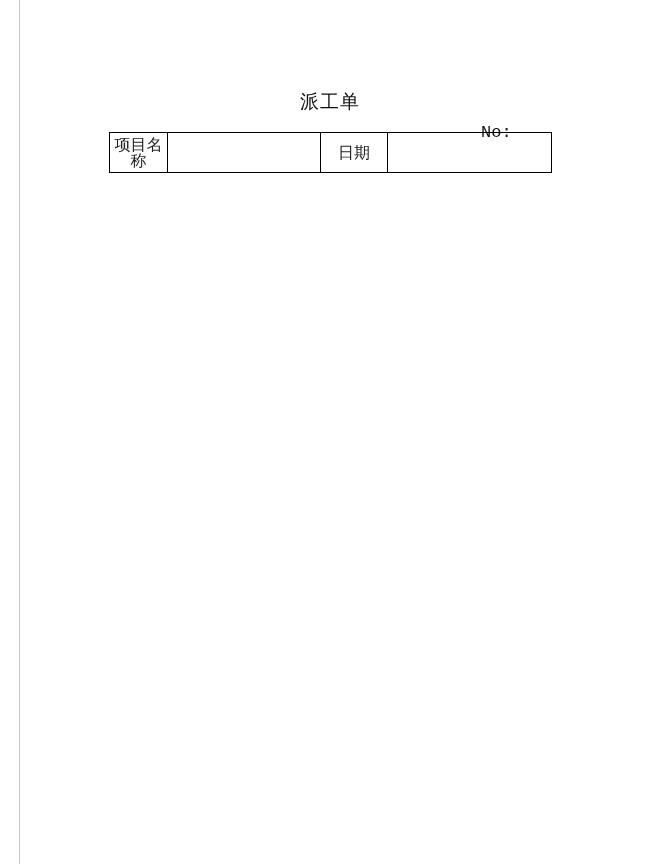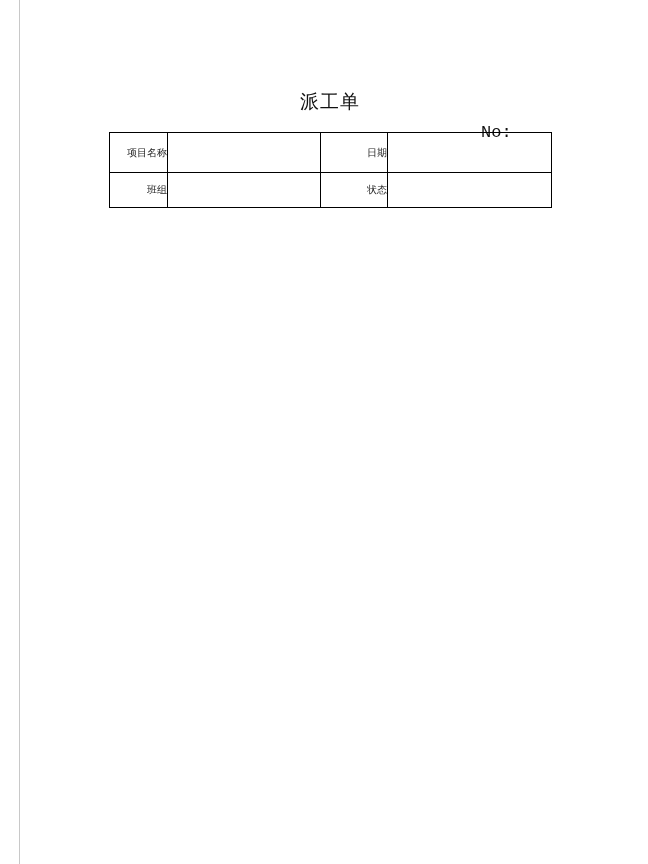--- a/index.html
+++ b/index.html
@@ -16,21 +16,21 @@
     }
     .no-label {
       position: absolute; left: 481px; top: 123px; font-size: 17px; color: #111;
       font-family: Liberation Mono, monospace;
     }
     table.form {
       position: absolute; left: 109px; top: 132px; width: 442px;
       border-collapse: collapse; table-layout: fixed;
     }
     table.form td {
-      border: 1px solid #000; padding: 0; font-size: 10px; text-align: right;
+      border: 1px solid #000; padding: 0; font-size: 16px; text-align: center;
       vertical-align: middle; line-height: 16px; color: #222;
     }
     td.label { }
     td.value { }
   </style>
 </head>
 <body>
 
 <div class="page-edge"></div>
 
@@ -44,20 +44,14 @@
     <col style="width:67px">
     <col style="width:164px">
   </colgroup>
   <tbody>
       <tr style="height:40px">
     <td class="label">项目名称</td>
     <td class="value"></td>
     <td class="label">日期</td>
     <td class="value"></td>
   </tr>
-  <tr style="height:35px">
-    <td class="label">班组</td>
-    <td class="value"></td>
-    <td class="label">状态</td>
-    <td class="value"></td>
-  </tr>
 </tbody>
   </table>
 
 </body></html>

